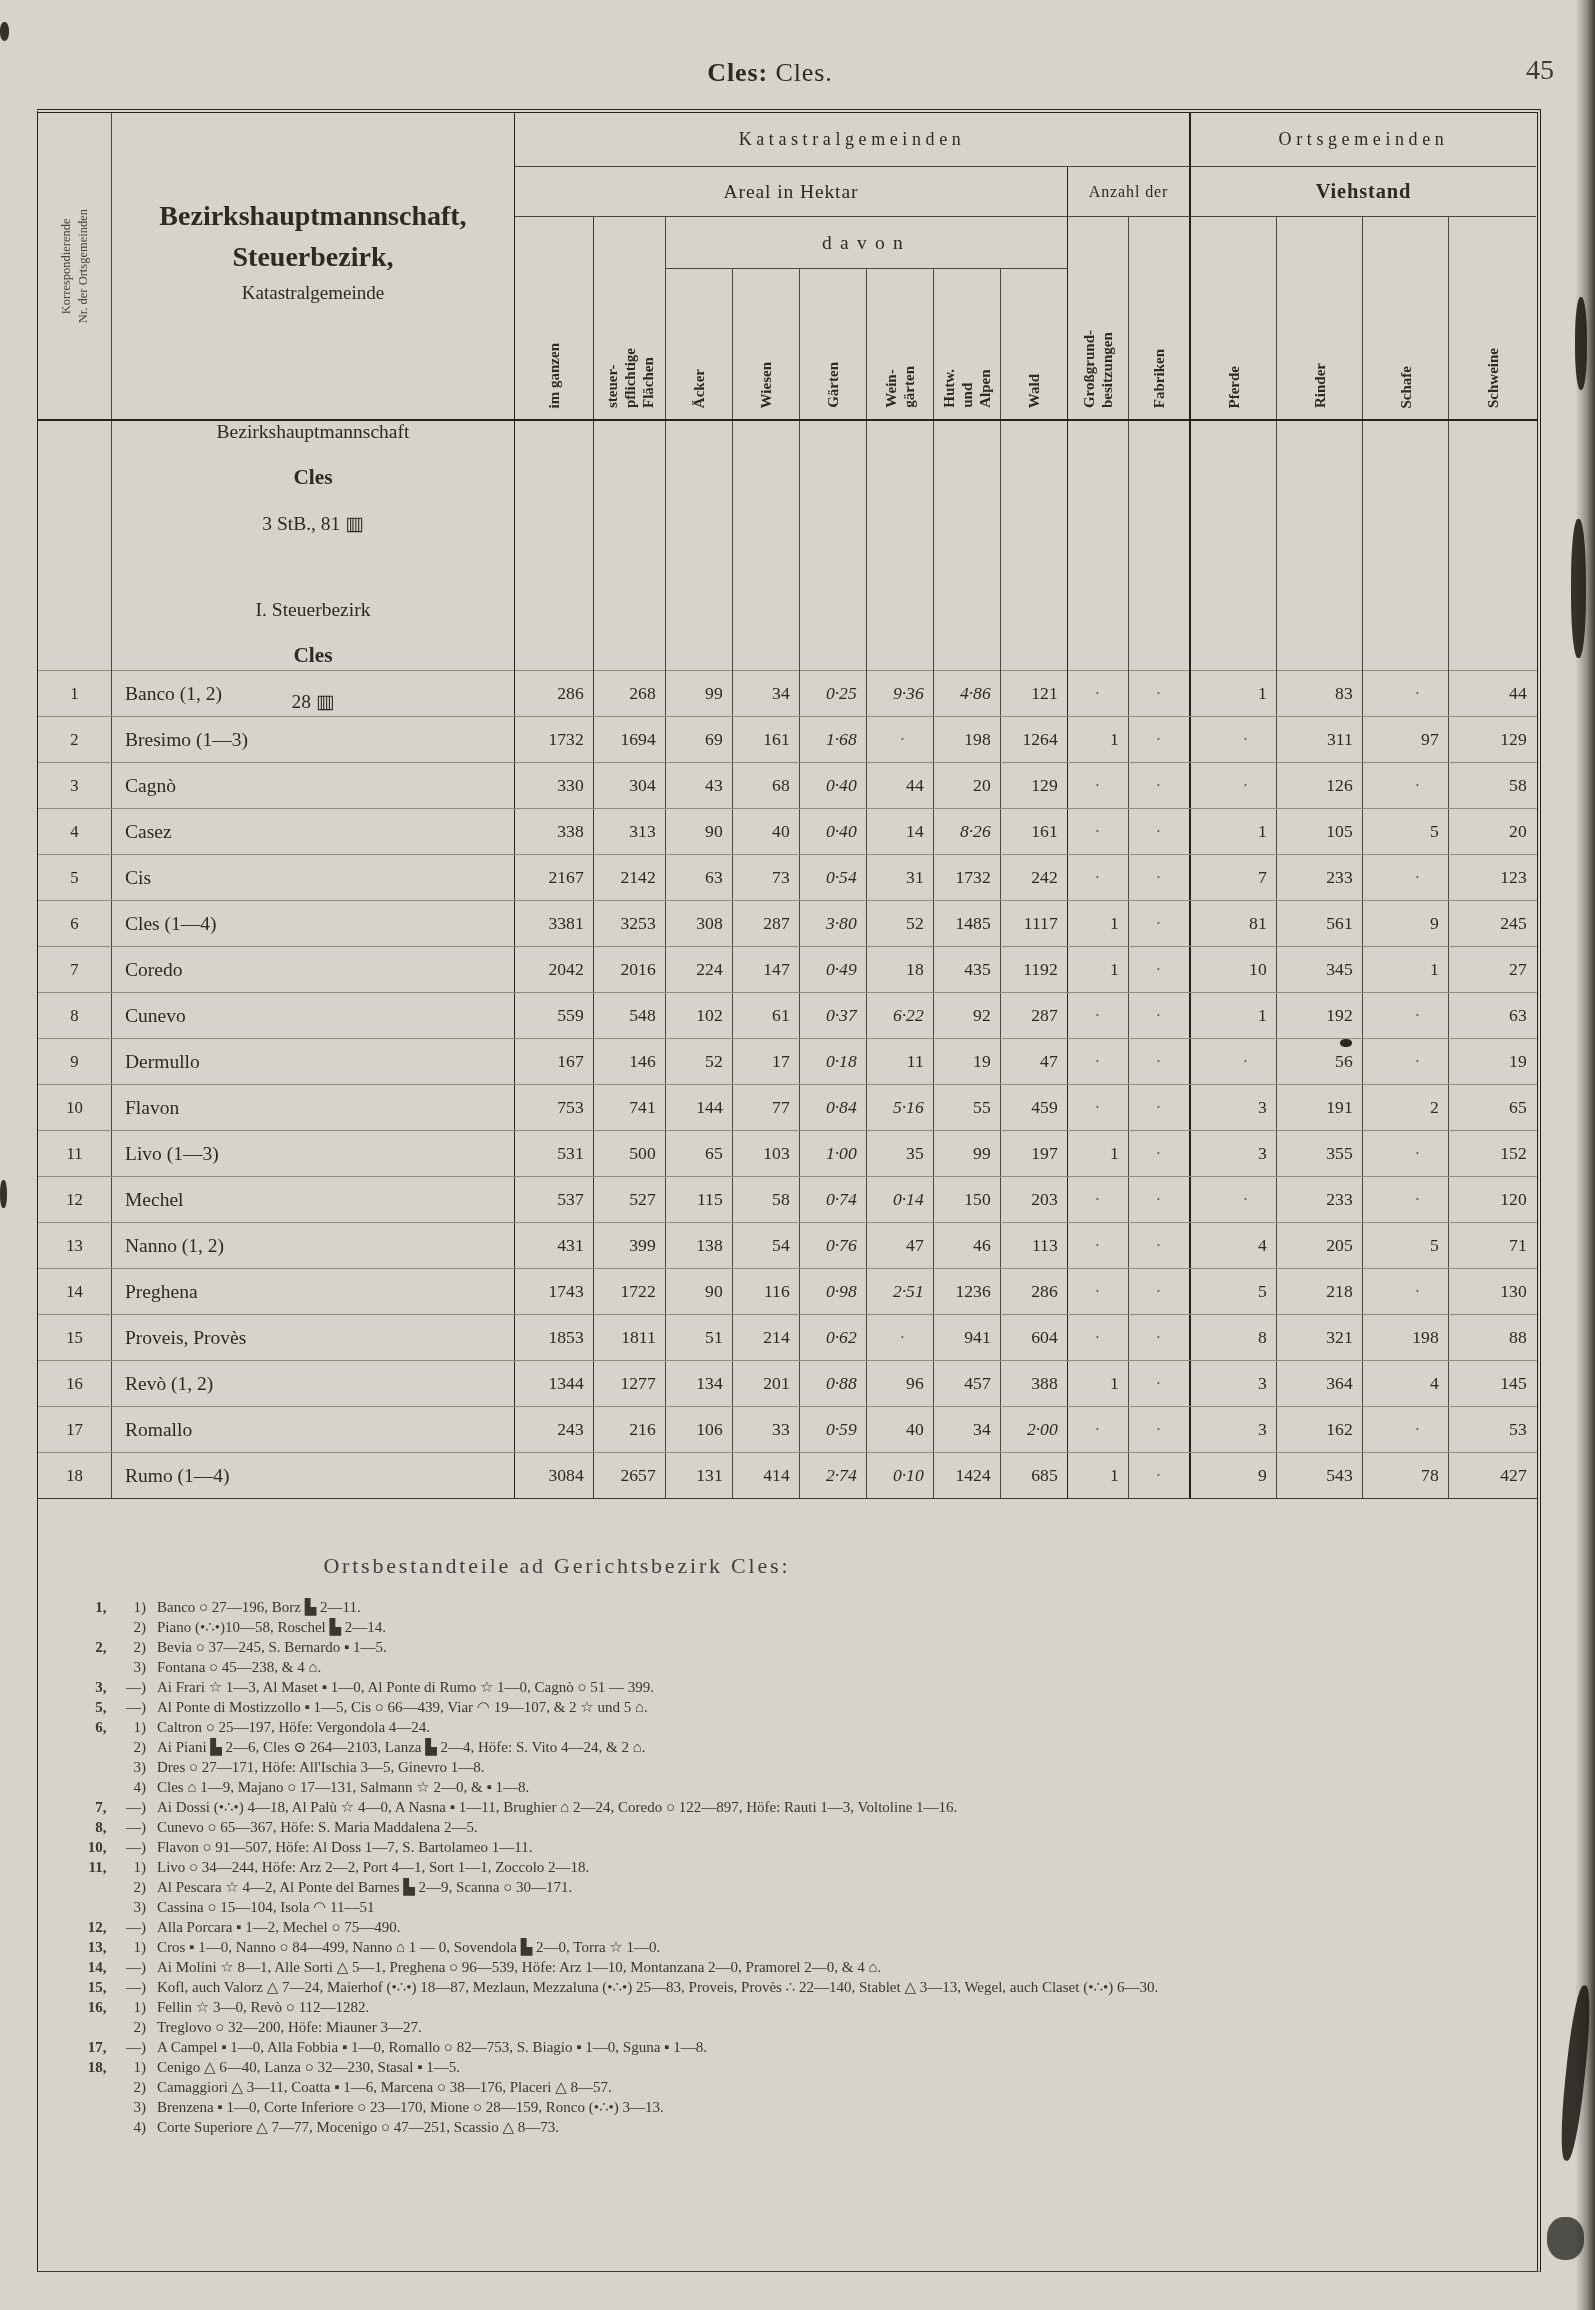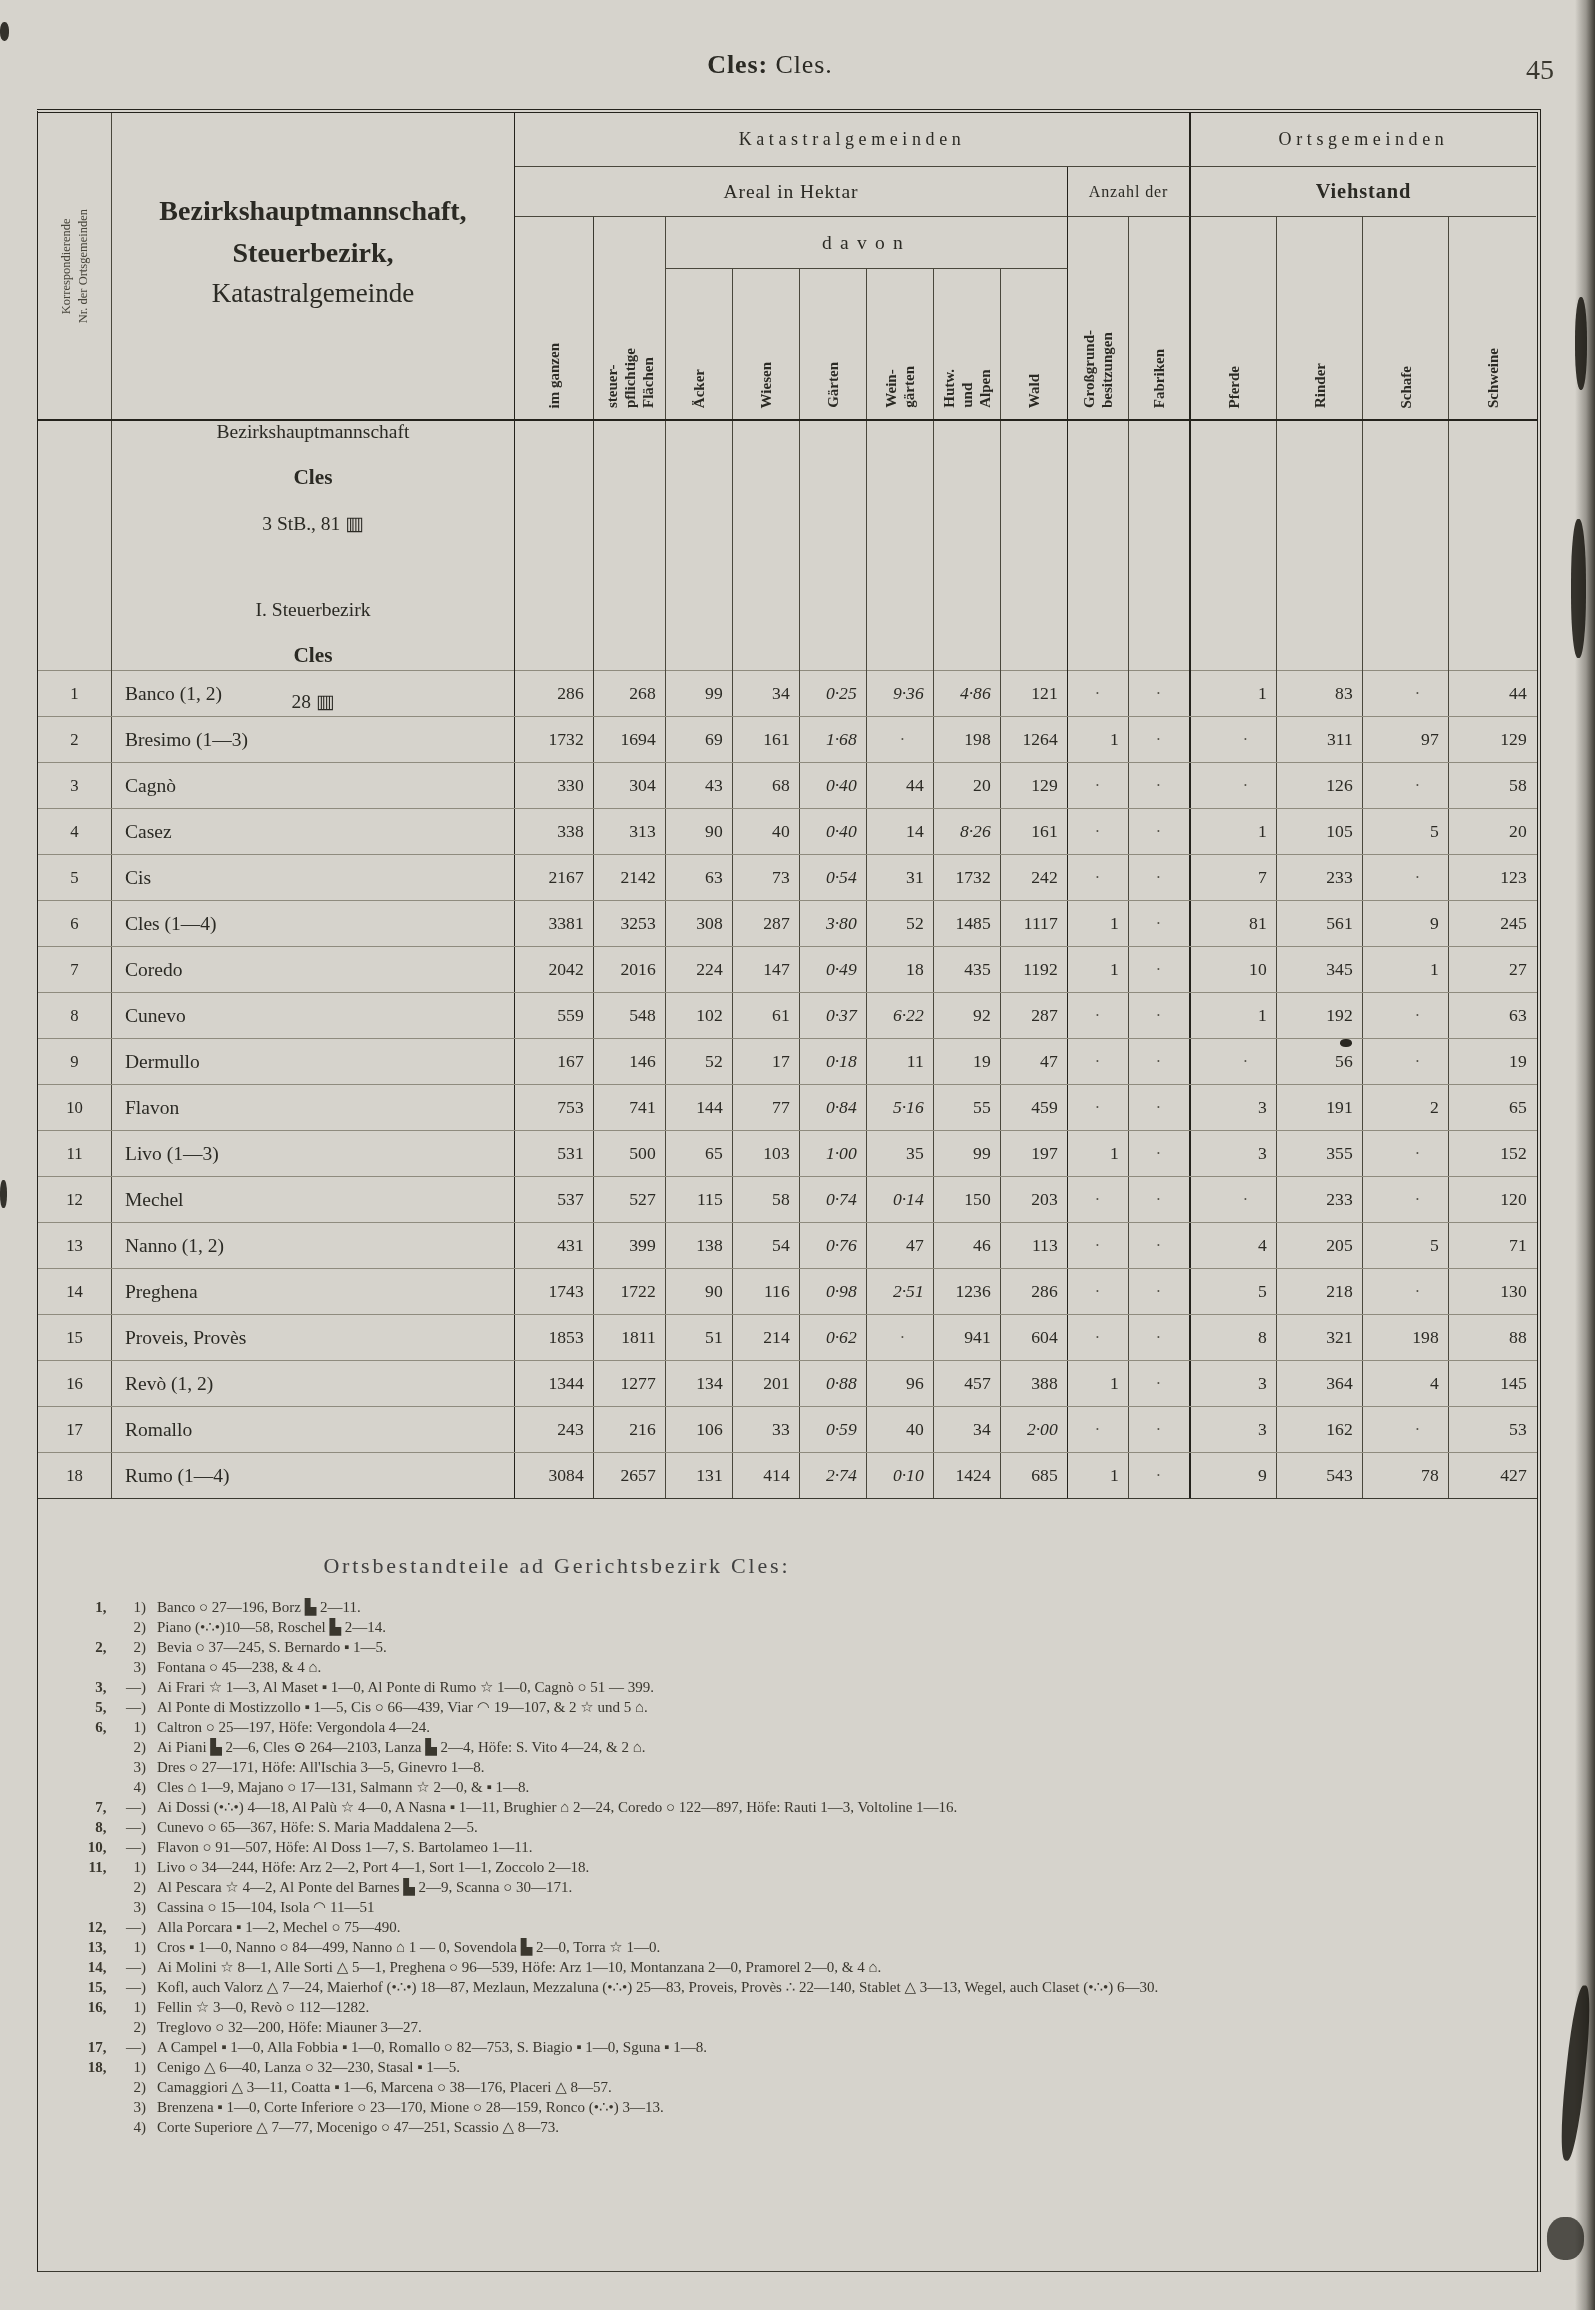--- a/index.html
+++ b/index.html
@@ -3,21 +3,21 @@
 <meta charset="utf-8">
 <style>
   html,body{margin:0;padding:0;}
   body{
     width:1595px;height:2311px;position:relative;overflow:hidden;
     background:#d6d3cc;
     font-family:"Liberation Serif","DejaVu Serif",serif;
     color:#2b2a24;
   }
   .page-num{position:absolute;top:54px;right:41px;font-size:28px;color:#3a382f;}
-  .page-title{position:absolute;top:50px;left:0;width:1540px;text-align:center;font-size:26px;letter-spacing:0.9px;}
+  .page-title{position:absolute;top:58px;left:0;width:1540px;text-align:center;font-size:26px;letter-spacing:0.9px;}
   .page-title .tb{font-weight:bold;}
 
   .tablebox{
     position:absolute;left:37px;top:109px;width:1499px;height:2158px;
     border-top:4.6px double #24221c;border-right:4.6px double #24221c;
     border-left:1.9px solid #24221c;border-bottom:1.9px solid #3a382f;
   }
   .grid-cols{
     display:grid;
     grid-template-columns:74px 403px 79px 72px 67px 67px 67px 67px 67px 67px 61px 62px 86px 86px 86px 87px;
@@ -39,21 +39,21 @@
   .ganz{font-size:16px;letter-spacing:0.9px;}
   .gvieh{font-size:20.4px;font-weight:bold;letter-spacing:0.9px;}
   .rot{display:flex;align-items:flex-end;justify-content:center;padding-bottom:11px;}
   .vtext{writing-mode:vertical-rl;transform:rotate(180deg);white-space:pre-line;
          font-weight:bold;font-size:15px;line-height:1.2;text-align:left;}
   .vsmall{writing-mode:vertical-rl;transform:rotate(180deg);white-space:pre-line;
          font-size:12.5px;line-height:1.35;color:#47443a;text-align:center;}
   .corner{display:flex;align-items:center;justify-content:center;}
   .lefthdr{display:flex;flex-direction:column;justify-content:center;gap:9.3px;padding-bottom:28px;}
   .lh-b{font-weight:bold;font-size:28px;}
-  .lh-r{font-size:27px;}
+  .lh-r{font-size:19px;}
 
   
   .section-row{height:249px;border-bottom:0.9px solid #8f8b7e;}
   .section-cell{display:flex;flex-direction:column;align-items:center;justify-content:center;gap:22px;}
   .sec-n{font-size:19.5px;}
   .sec-b{font-size:21.3px;font-weight:bold;}
   .sec-gap{height:20.4px;}
 
   
   .body-row{height:45px;border-bottom:0.9px solid #8f8b7e;}

